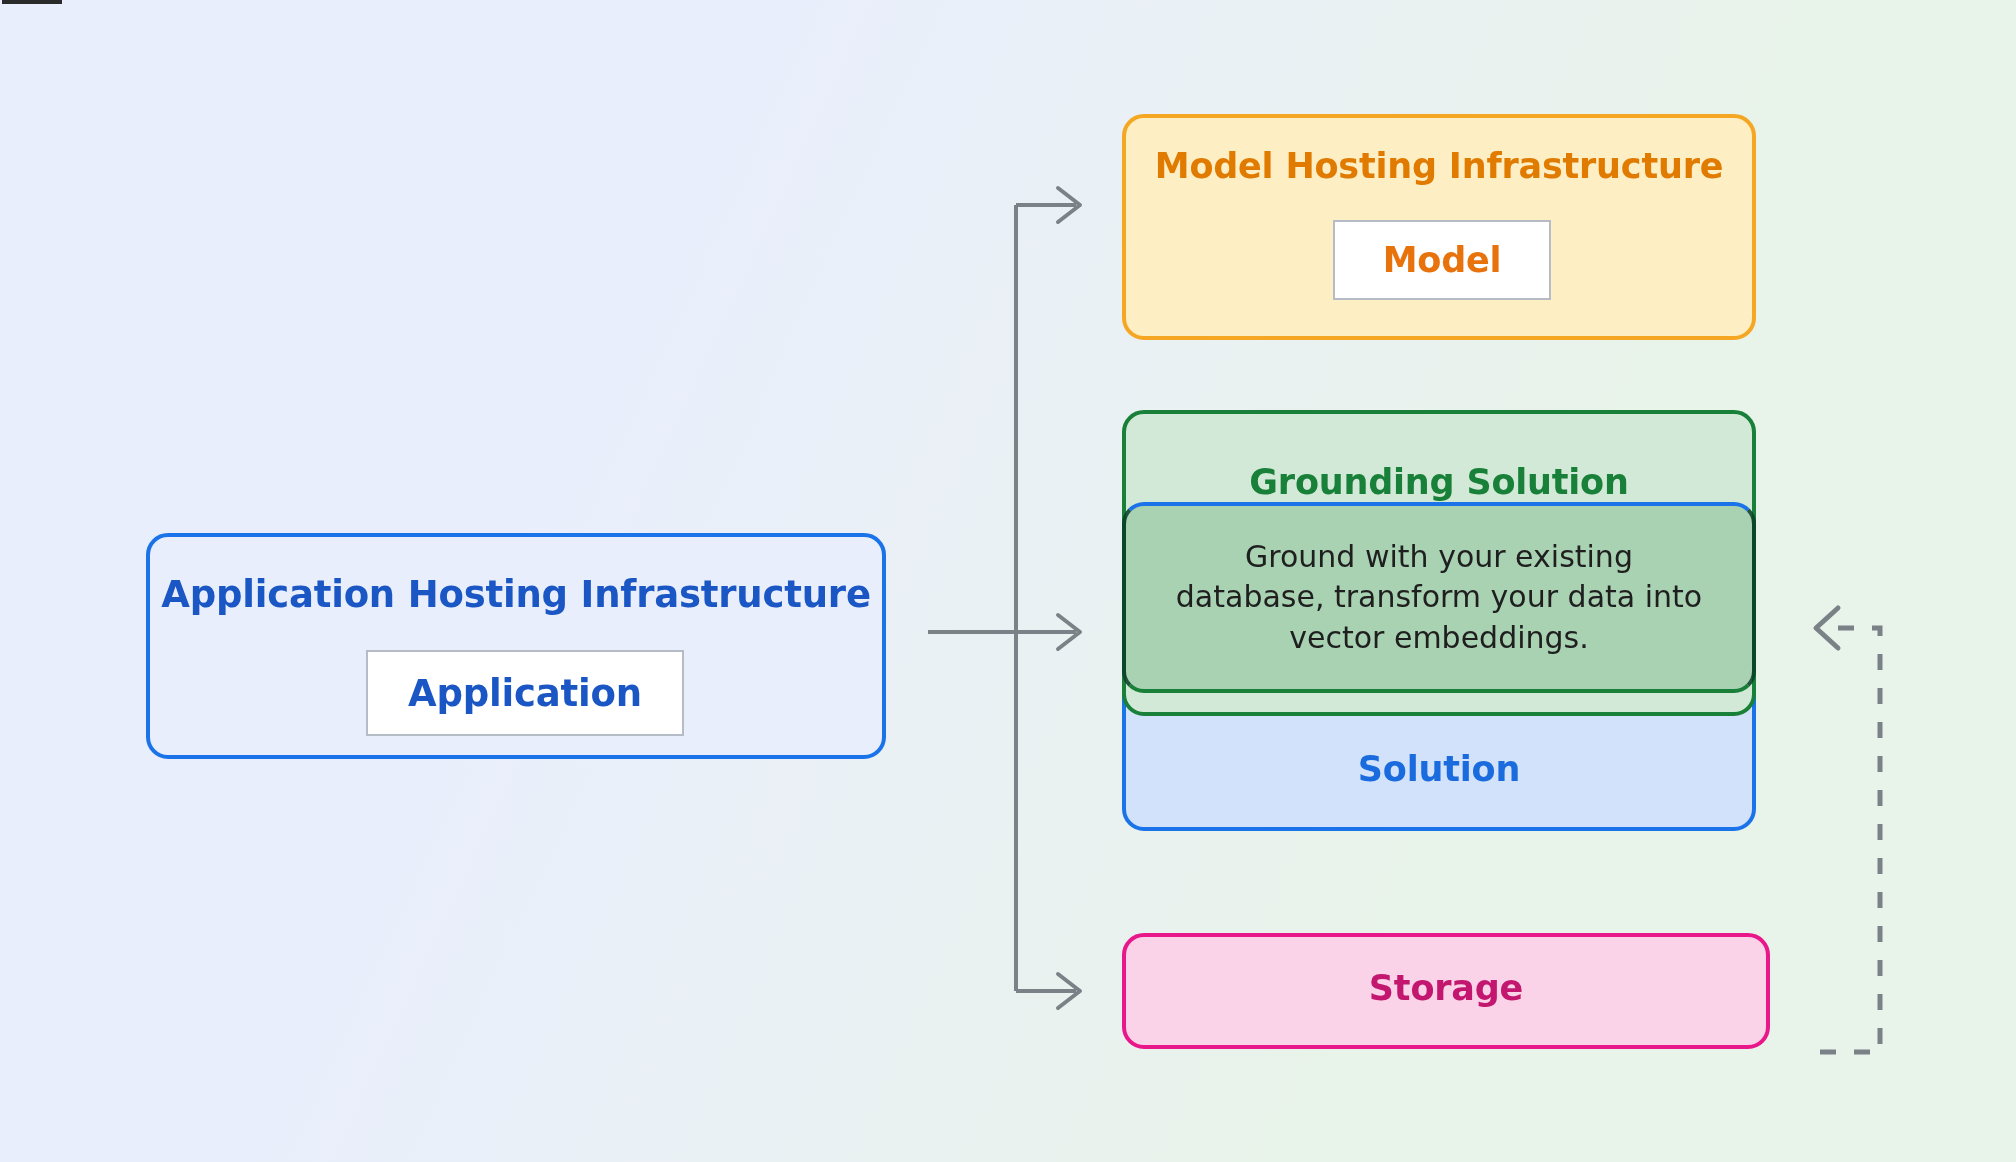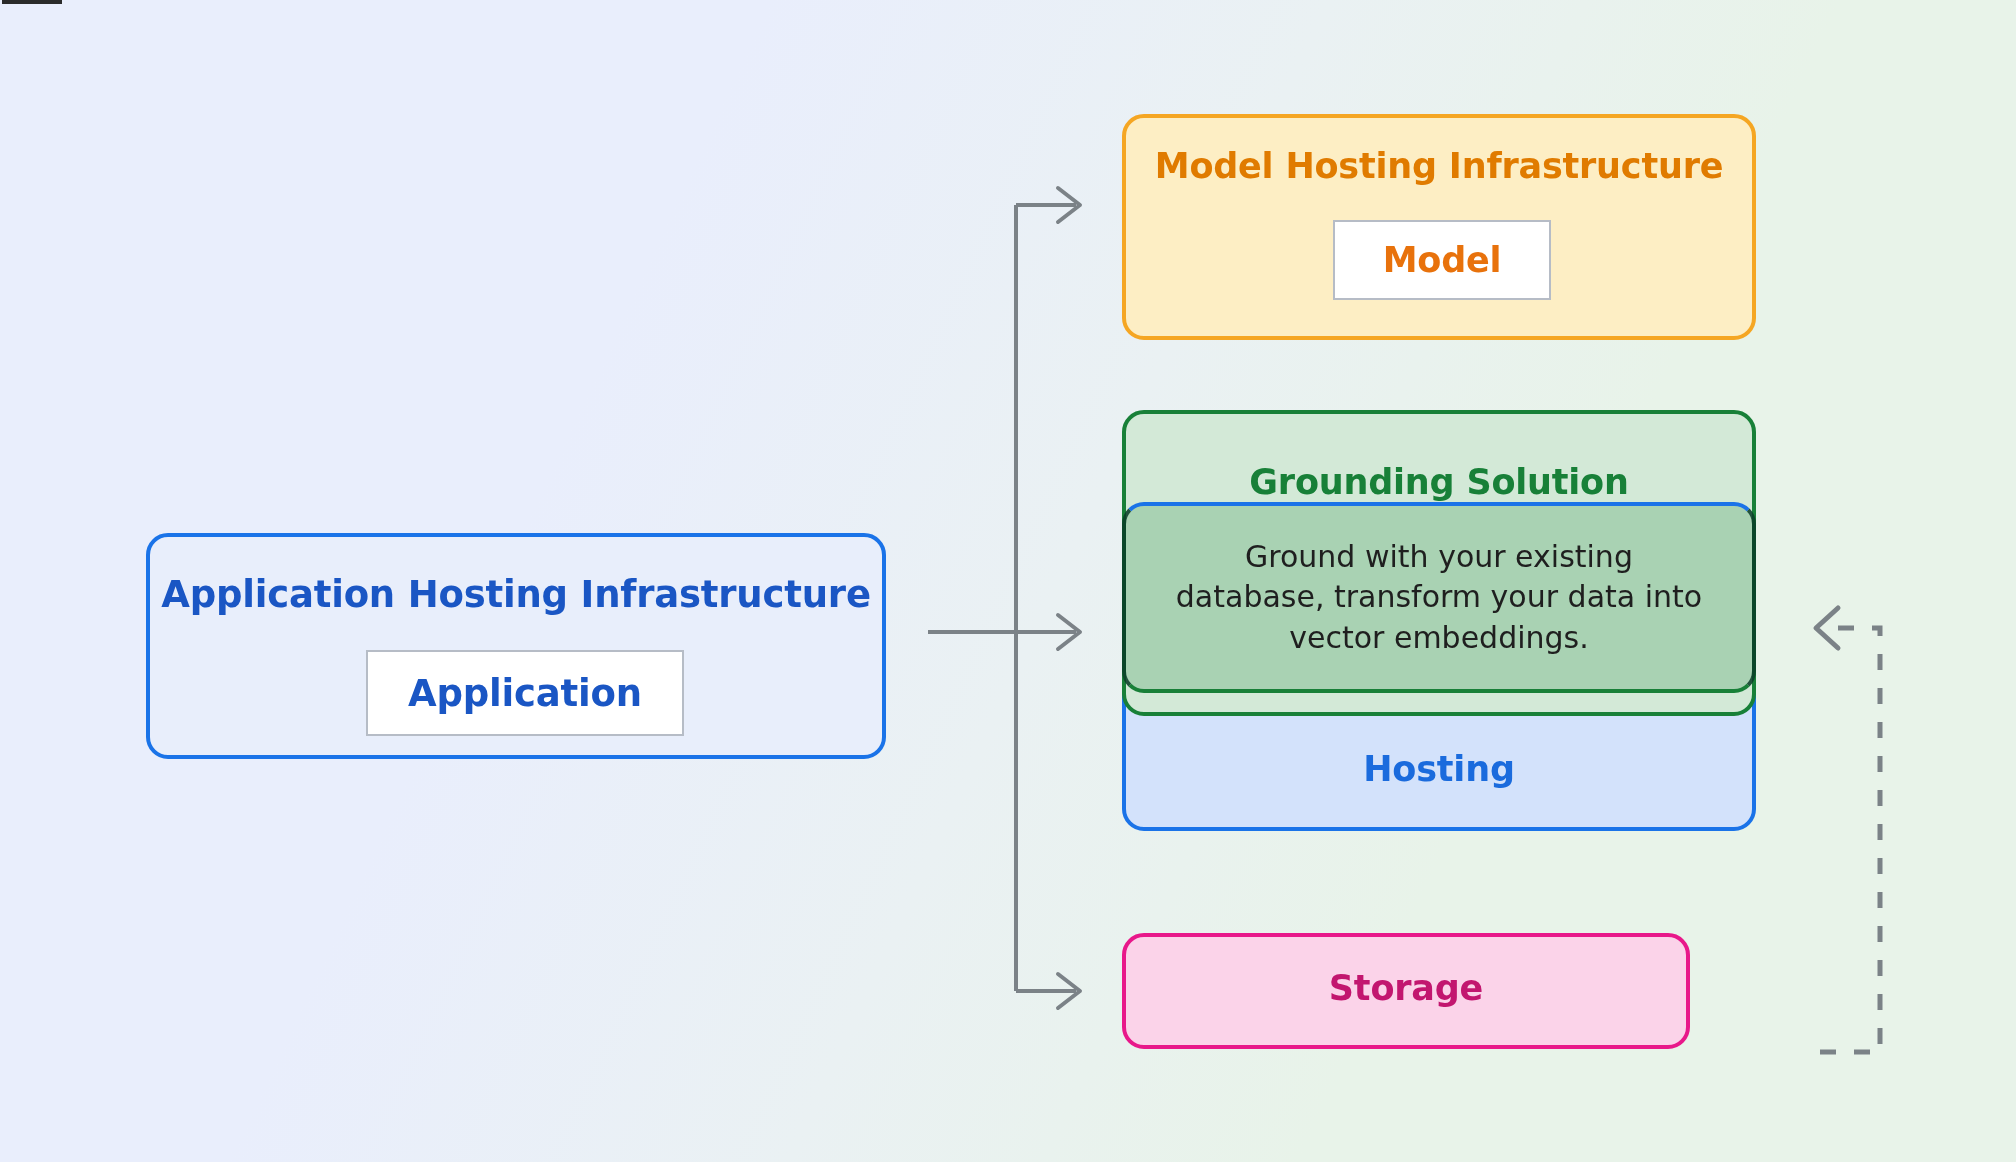--- a/index.html
+++ b/index.html
@@ -161,21 +161,21 @@
     text-align: center;
     font-size: 30px;
     line-height: 1.34;
     color: #1f1f1f;
   }
 
   
   #storage {
     left: 1122px;
     top: 933px;
-    width: 568px;
+    width: 648px;
     height: 116px;
     background: #fbd3e9;
     border-width: 4px;
     border-color: #e8188a;
     padding-left: 42px;
   }
   #storage-title {
     top: 31px;
     font-size: 35px;
     color: #c2166f;
@@ -247,21 +247,21 @@
   </div>
 
   <div class="box" id="app-host">
     <div class="box-title" id="app-host-title">Application Hosting Infrastructure</div>
     <div id="app-chip">
       <span id="app-chip-label">Application</span>
     </div>
   </div>
 
   <div class="box" id="database">
-    <div class="box-title" id="database-title">Hosting</div>
+    <div class="box-title" id="database-title">Solution</div>
   </div>
 
   <div class="box" id="grounding">
     <div class="box-title" id="grounding-title">Grounding Solution</div>
   </div>
 
   <div id="overlap">
     <div id="overlap-text">Ground with your existing database, transform your data into vector embeddings.</div>
   </div>
 

